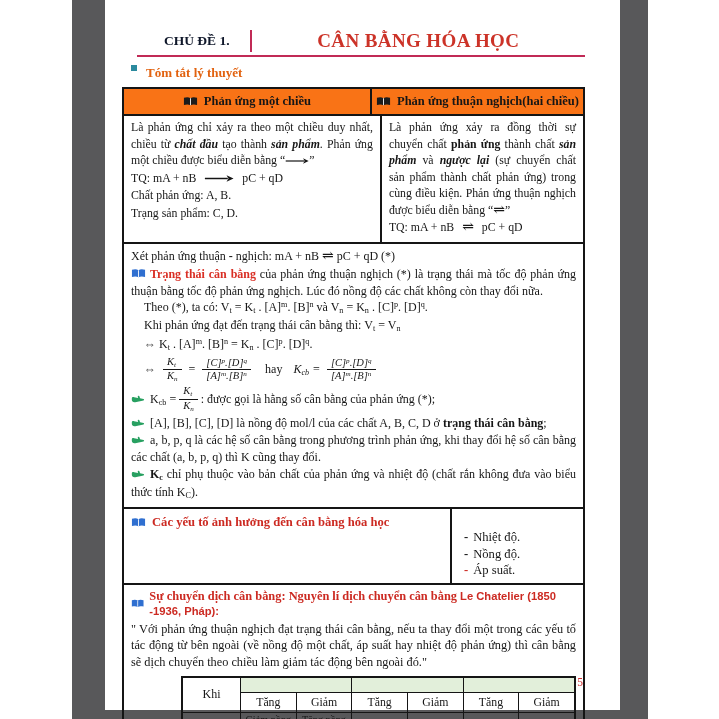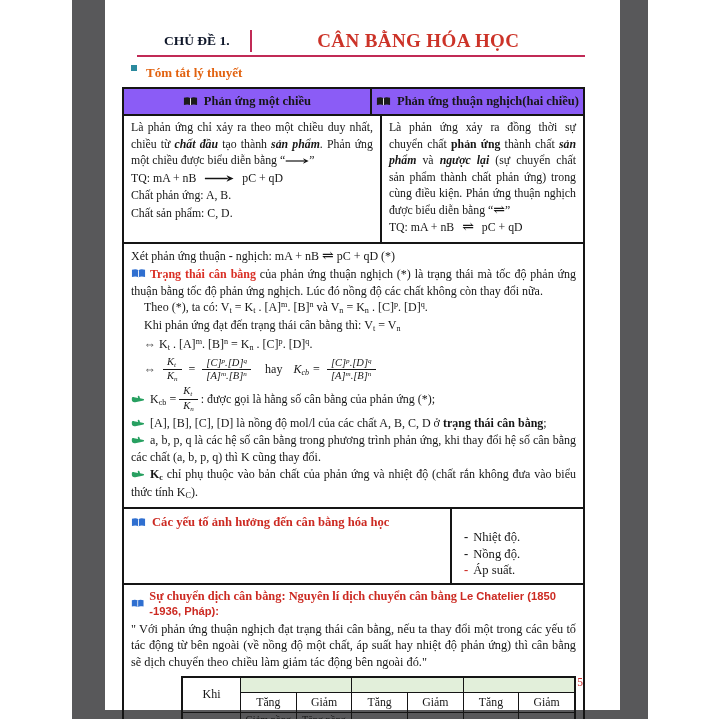--- a/index.html
+++ b/index.html
@@ -21,21 +21,21 @@
   .vline{width:2px;align-self:stretch;background:#c12a56}
   .title{flex:1;text-align:center;color:#cc3328;font-weight:bold;font-size:19px;letter-spacing:.4px}
   .section-row{display:flex;align-items:flex-start;gap:9px;margin:8px 0 6px 9px}
   .sq{width:6px;height:6px;background:#2b8a9e}
   .section-title{color:#e2620f;font-weight:bold;font-size:13px}
 
   
   .ttable{border:2.5px solid #151515;margin-top:2px}
   .trow{border-top:2px solid #151515}
   .trow:first-child{border-top:none}
-  .r1{display:flex;background:#8b5cf6;text-align:center;font-weight:bold;font-size:12.5px}
+  .r1{display:flex;background:#f97316;text-align:center;font-weight:bold;font-size:12.5px}
   .r1 .c1{width:52.7%;display:flex;align-items:center;justify-content:center;gap:6px;padding:5px 2px}
   .r1 .c2{flex:1;border-left:2px solid #151515;padding:2px;display:flex;align-items:center;justify-content:center;line-height:1.2}
   .hline{display:flex;gap:6px;align-items:center;justify-content:center}
 
   .r2{display:flex;font-size:11.8px}
   .r2 .c1{width:52.7%;padding:3px 7px 4px}
   .r2 .c2{flex:1;border-left:2px solid #151515;padding:3px 7px 4px}
   .para{margin:0;text-align:justify;line-height:1.4}
   .ln{margin:2px 0;line-height:1.35}
 
@@ -148,21 +148,21 @@
                 <use href="#longarrow-shape"></use>
               </svg><span>”</span></p>
           <div class="ln">
             <span>TQ: mA + nB</span>
             <svg width="30" height="9" viewBox="0 0 34 10" fill="#141414" stroke="#141414" style="vertical-align:-1px;margin:0 5px">
                 <use href="#longarrow-shape"></use>
               </svg>
             <span>pC + qD</span>
           </div>
           <div class="ln">Chất phản ứng: A, B.</div>
-          <div class="ln">Chất sản phẩm: C, D.</div>
+          <div class="ln">Trạng sản phẩm: C, D.</div>
         </div>
         <div class="c2">
           <p class="para"><span><span>Là phản ứng xảy ra đồng thời sự chuyển chất </span><span class="sg-b">phản ứng</span><span> thành chất </span><span class="sg-bi">sản phẩm</span><span> và </span><span class="sg-bi">ngược lại</span><span> (sự chuyển chất sản phẩm thành chất phản ứng) trong cùng điều kiện. Phản ứng thuận nghịch được biểu diễn bằng “</span></span><span class="rlh">⇌</span><span>”</span></p>
           <div class="ln">
             <span>TQ: mA + nB</span>
             <span class="rlh" style="margin:0 5px">⇌</span>
             <span>pC + qD</span>
           </div>
         </div>
       </div>

